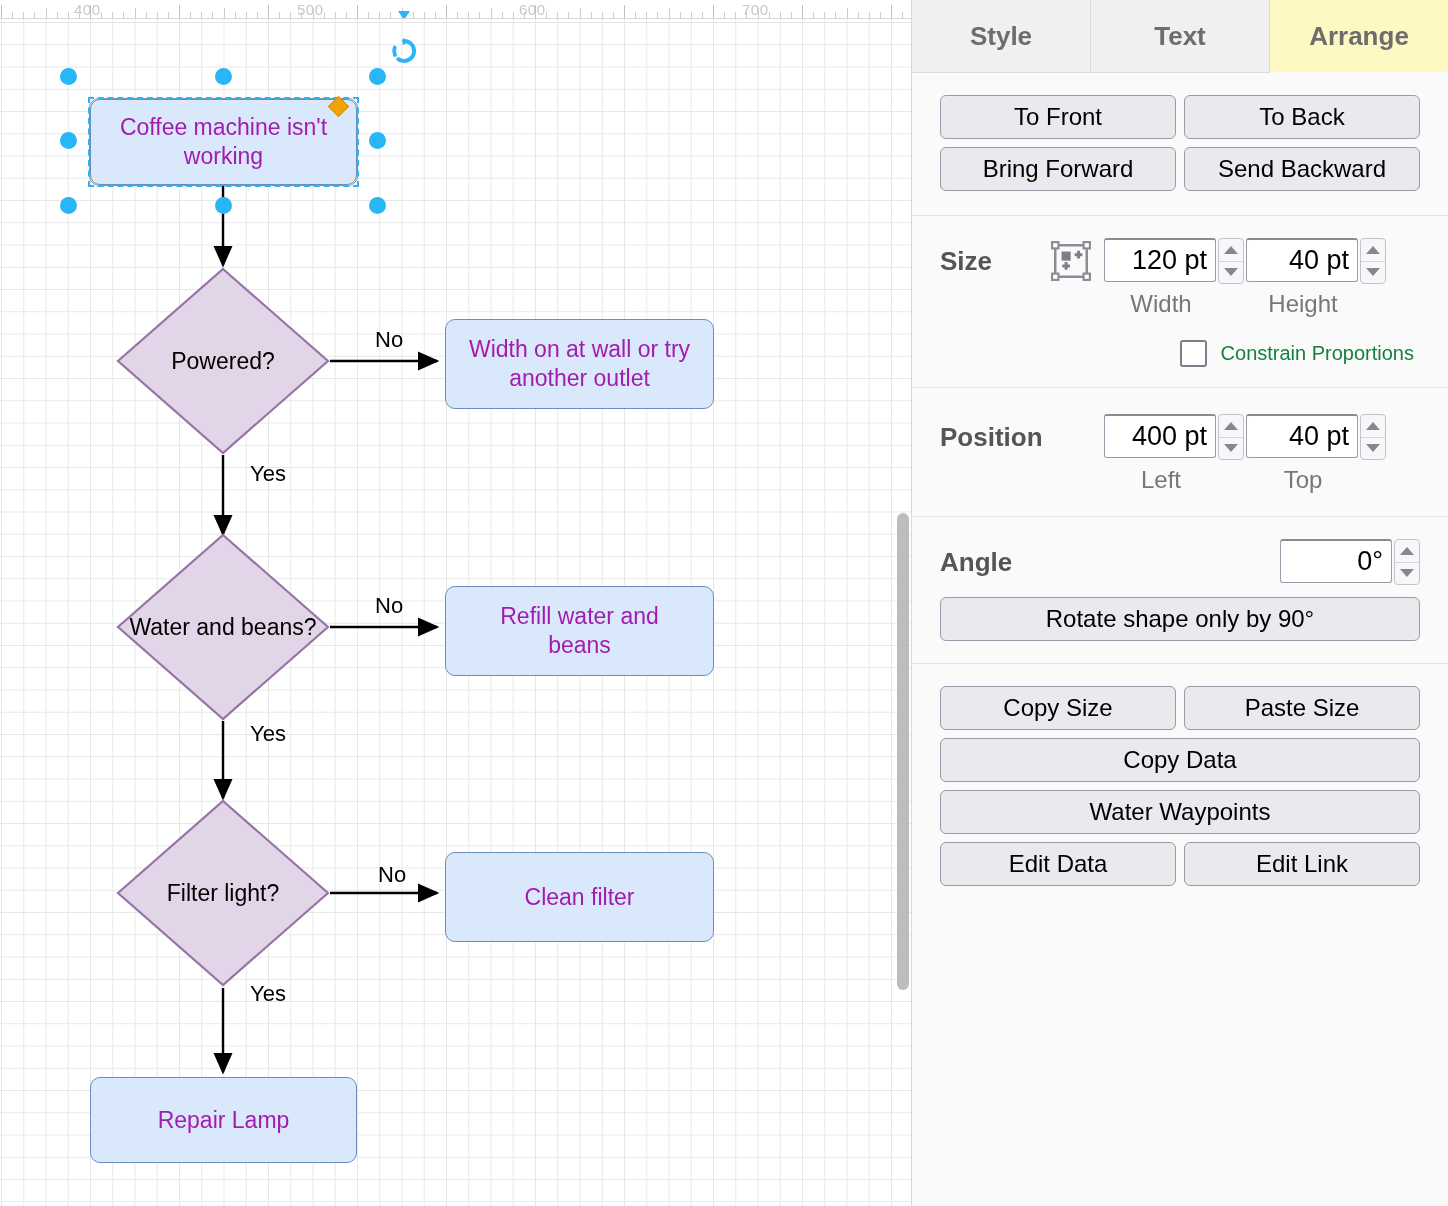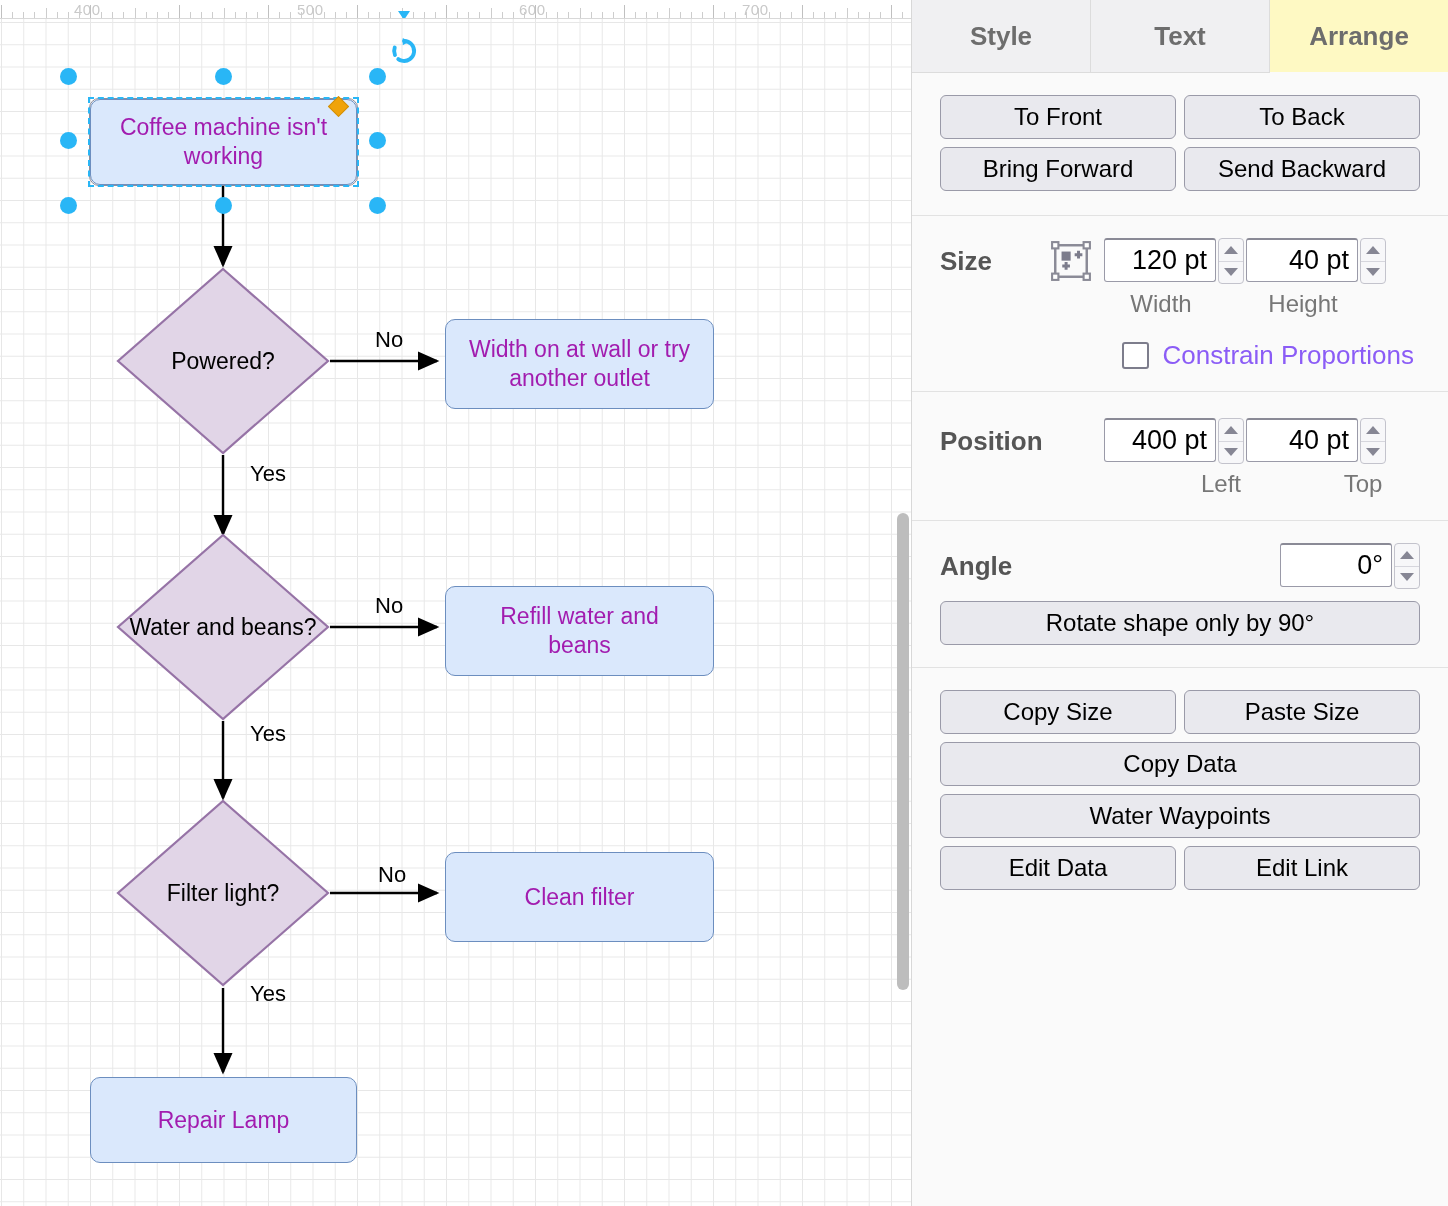--- a/index.html
+++ b/index.html
@@ -204,21 +204,21 @@
     font-size: 24px; color: #777;
     text-align: center;
   }
   .checkbox {
     width: 27px; height: 27px;
     border: 2px solid #7d7d8c;
     border-radius: 3px;
     background: #fff;
     flex-shrink: 0;
   }
-  .check-label { font-size: 26px; color: #8b5cf6; margin-left: 14px; }
+  .check-label { font-size: 20px; color: #15803d; margin-left: 14px; }
 </style>
 </head>
 <body>
 
 <div id="app">
 
   <div id="canvas-area">
 
     <div id="grid"></div>
 
@@ -513,21 +513,21 @@
               <div class="spin-up">
                   <i class="caret up"></i>
                 </div>
               <div class="spin-dn">
                   <i class="caret dn"></i>
                 </div>
             </div>
           </div>
         </div>
       </div>
-      <div class="row" style="margin-top:6px;justify-content:flex-end;">
+      <div class="row" style="margin-top:6px;">
         <div style="width:164px;"></div>
         <div class="sublabel" style="width:114px;">Left</div>
         <div class="sublabel" style="width:114px; margin-left:28px;">Top</div>
       </div>
     </div>
 
     <div class="section" style="padding:22px 28px 22px;">
       <div class="row">
         <div class="field-label" style="flex:1;">Angle</div>
         <div class="numbox">

